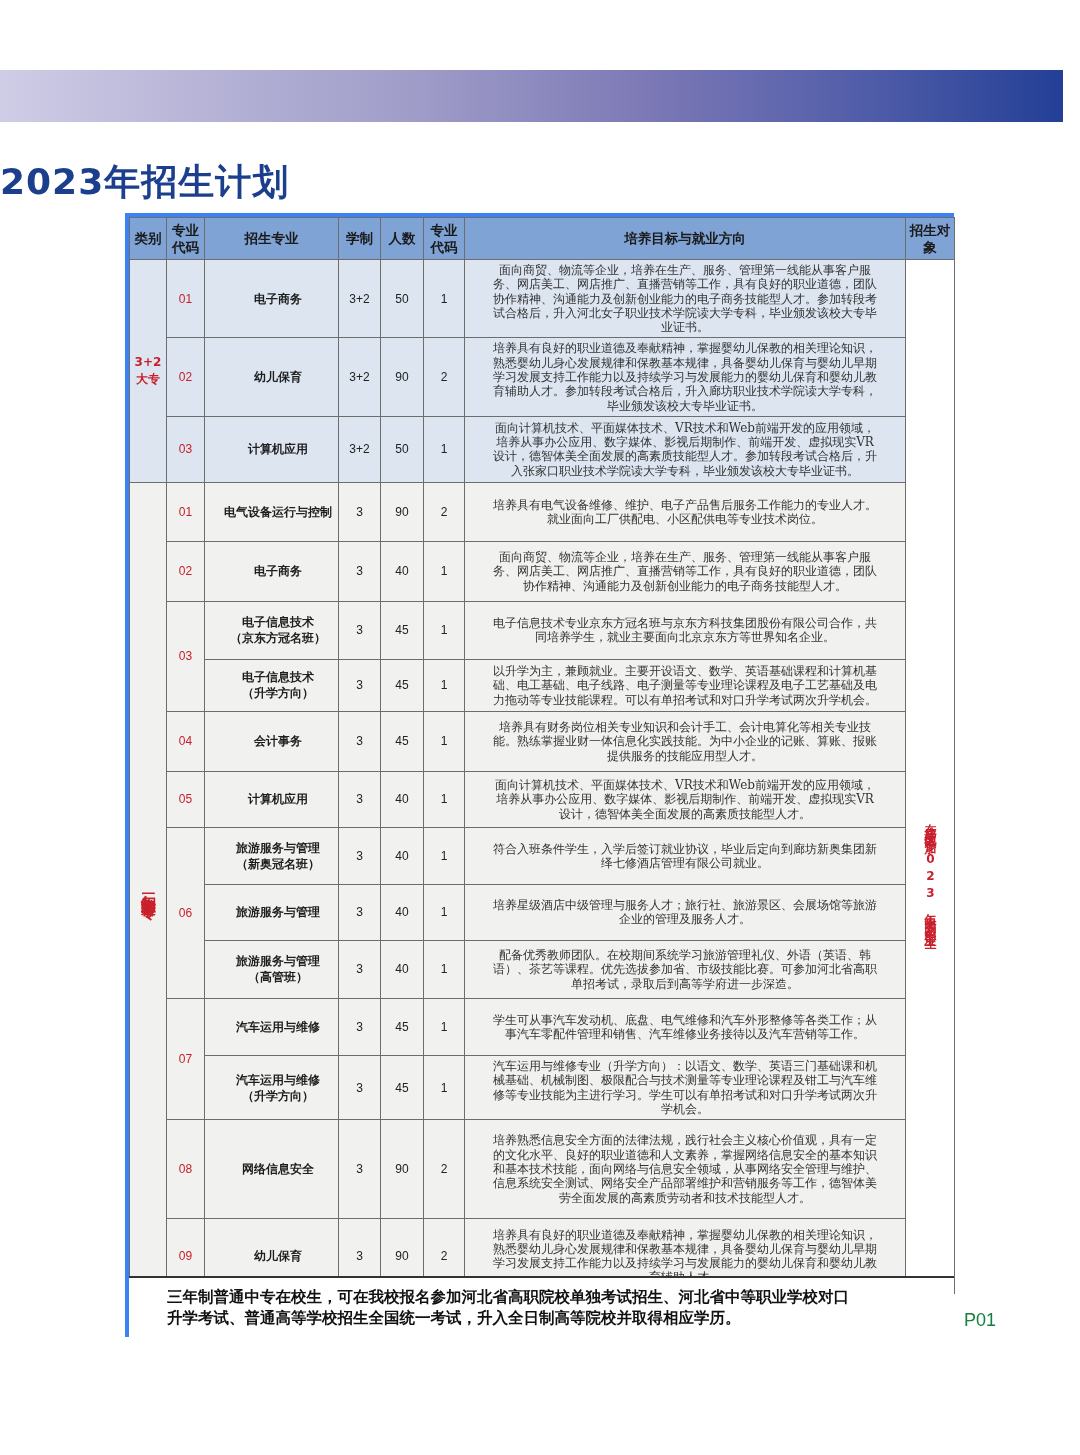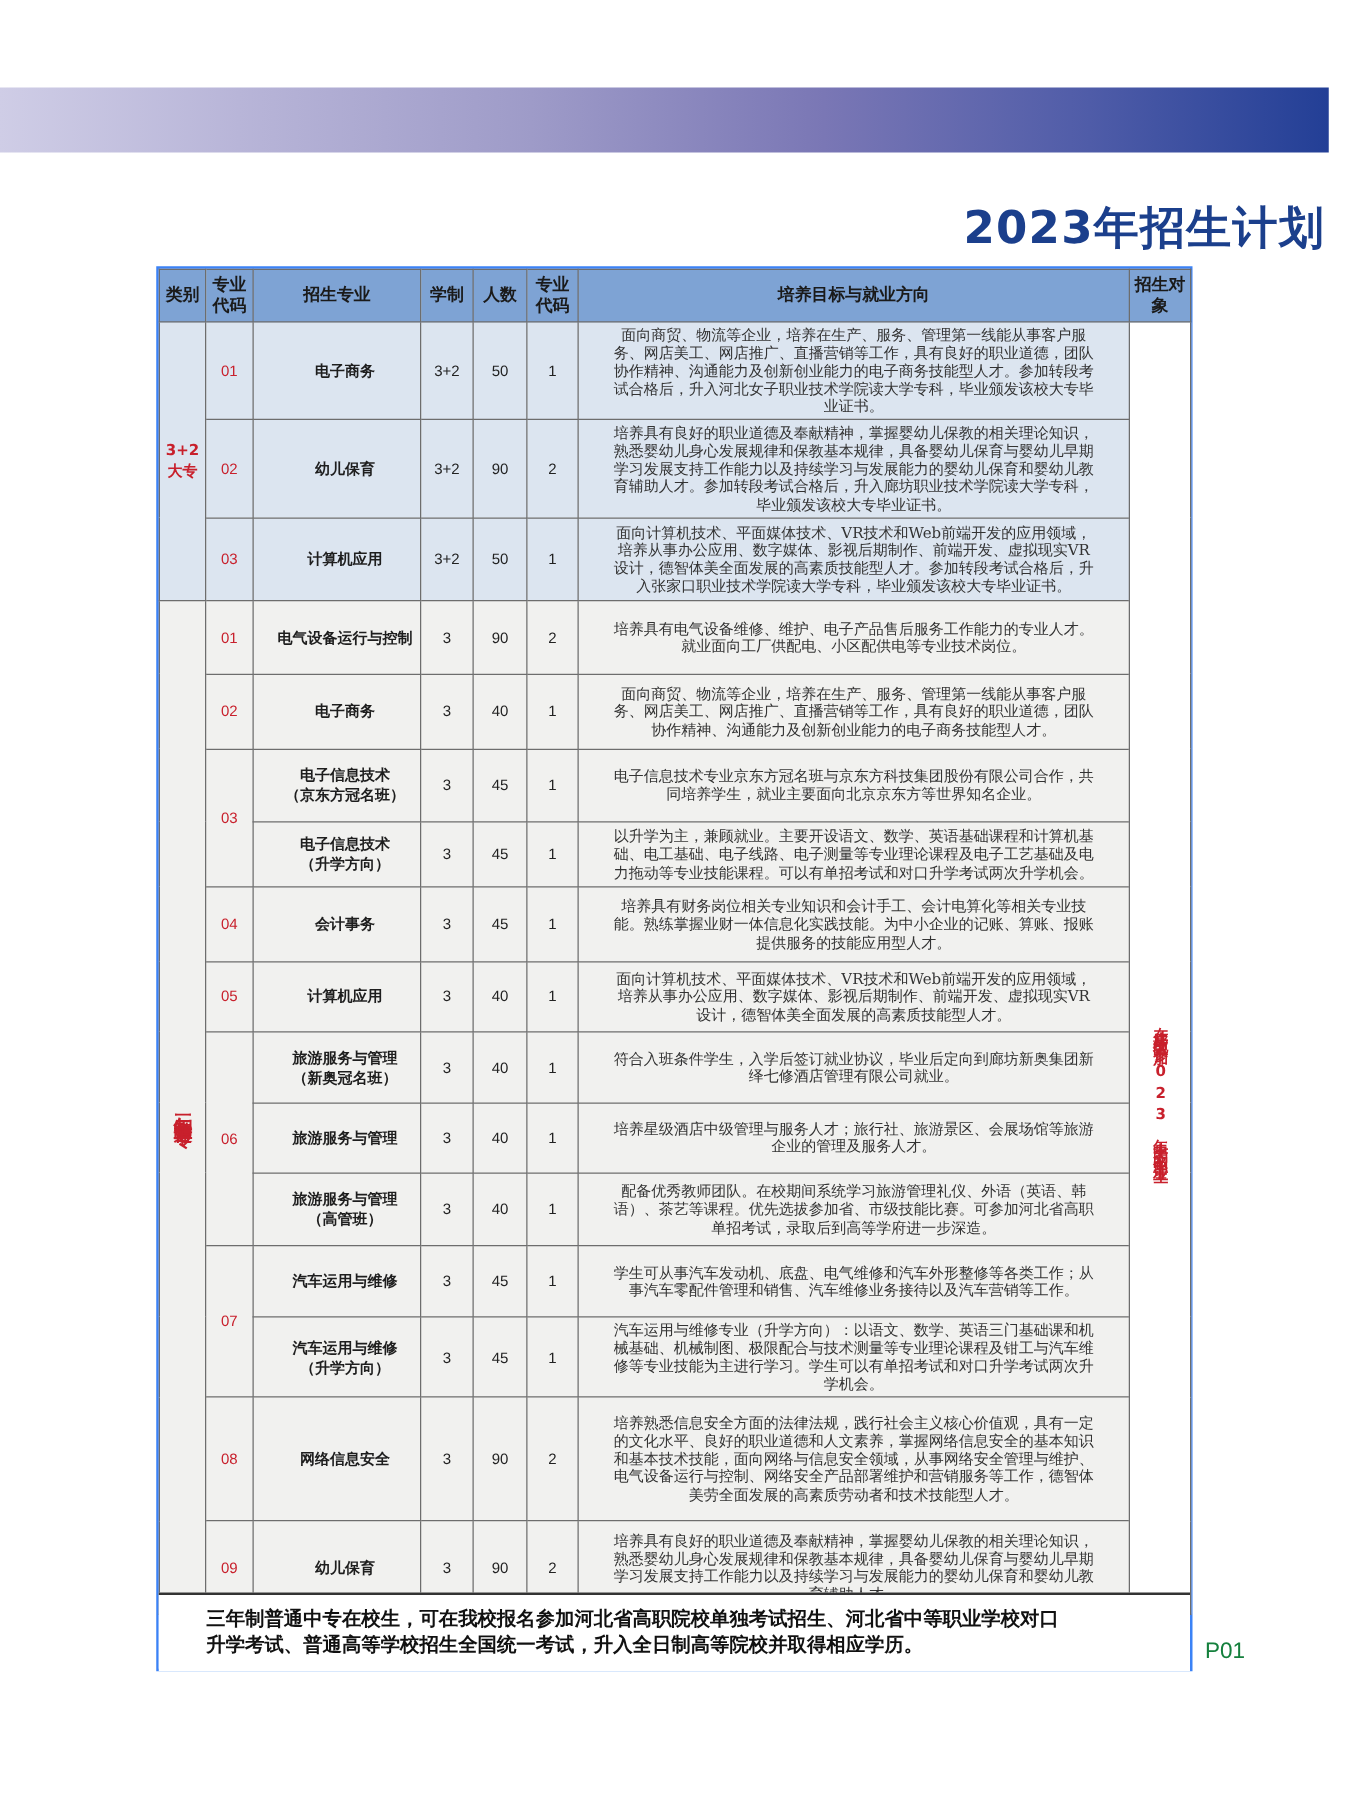--- a/index.html
+++ b/index.html
@@ -5,28 +5,28 @@
     * { box-sizing: border-box; margin: 0; padding: 0; }
     html, body { width: 1080px; height: 1455px; background: #ffffff; overflow: hidden; }
     body { position: relative; font-family: "DejaVu Sans", "Liberation Sans", sans-serif; color: #222; }
 
     .banner {
       position: absolute; left: 0; top: 70px; width: 1063px; height: 52px;
       background: linear-gradient(90deg, #cfcde6 0%, #b8b5d8 18%, #9e9bc8 40%, #7a77b5 62%, #4f5ca8 82%, #233f96 100%);
     }
 
     .page-title {
-      position: absolute; left: 0; width: 1060px; top: 158px; text-align: right;
+      position: absolute; left: 0; width: 1060px; top: 158px; text-align: left;
       font-family: "DejaVu Sans", sans-serif; font-weight: bold; font-size: 36px;
       color: #1b3f8c; letter-spacing: 1px;
     }
 
     .plan {
       position: absolute; left: 125px; top: 213px; width: 829px; height: 1124px;
-      border: 2px solid #3b82f6;
+      border: 4px solid #3b82f6;
     }
 
     table.grid {
       position: absolute; left: 0; top: 0; width: 825px;
       border-collapse: collapse; table-layout: fixed;
     }
     table.grid td, table.grid th {
       border: 1px solid #6d6d6d; text-align: center; vertical-align: middle;
       font-size: 12px;
     }
@@ -222,21 +222,21 @@
         <td class="num">45</td>
         <td class="num">1</td>
         <td class="desc">汽车运用与维修专业（升学方向）：以语文、数学、英语三门基础课和机械基础、机械制图、极限配合与技术测量等专业理论课程及钳工与汽车维修等专业技能为主进行学习。学生可以有单招考试和对口升学考试两次升学机会。</td>
       </tr>
       <tr class="s2" style="height:99px">
         <td class="code">08</td>
         <td class="major">网络信息安全</td>
         <td class="num">3</td>
         <td class="num">90</td>
         <td class="num">2</td>
-        <td class="desc">培养熟悉信息安全方面的法律法规，践行社会主义核心价值观，具有一定的文化水平、良好的职业道德和人文素养，掌握网络信息安全的基本知识和基本技术技能，面向网络与信息安全领域，从事网络安全管理与维护、电气设备运行与控制、网络安全产品部署维护和营销服务等工作，德智体美劳全面发展的高素质劳动者和技术技能型人才。</td>
+        <td class="desc">培养熟悉信息安全方面的法律法规，践行社会主义核心价值观，具有一定的文化水平、良好的职业道德和人文素养，掌握网络信息安全的基本知识和基本技术技能，面向网络与信息安全领域，从事网络安全管理与维护、信息系统安全测试、网络安全产品部署维护和营销服务等工作，德智体美劳全面发展的高素质劳动者和技术技能型人才。</td>
       </tr>
       <tr class="s2" style="height:75px">
         <td class="code">09</td>
         <td class="major">幼儿保育</td>
         <td class="num">3</td>
         <td class="num">90</td>
         <td class="num">2</td>
         <td class="desc">培养具有良好的职业道德及奉献精神，掌握婴幼儿保教的相关理论知识，熟悉婴幼儿身心发展规律和保教基本规律，具备婴幼儿保育与婴幼儿早期学习发展支持工作能力以及持续学习与发展能力的婴幼儿保育和婴幼儿教育辅助人才。</td>
       </tr>
     </tbody>

